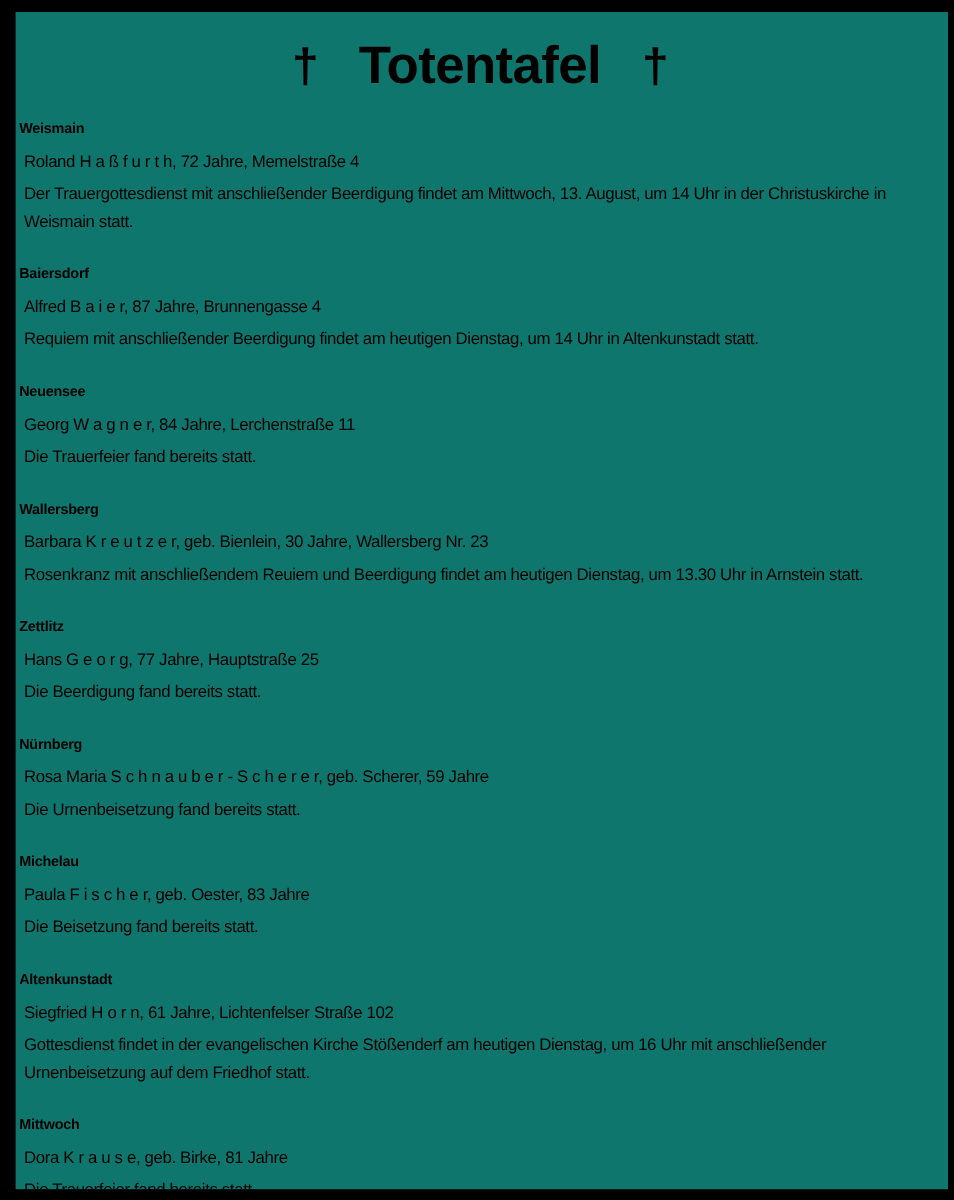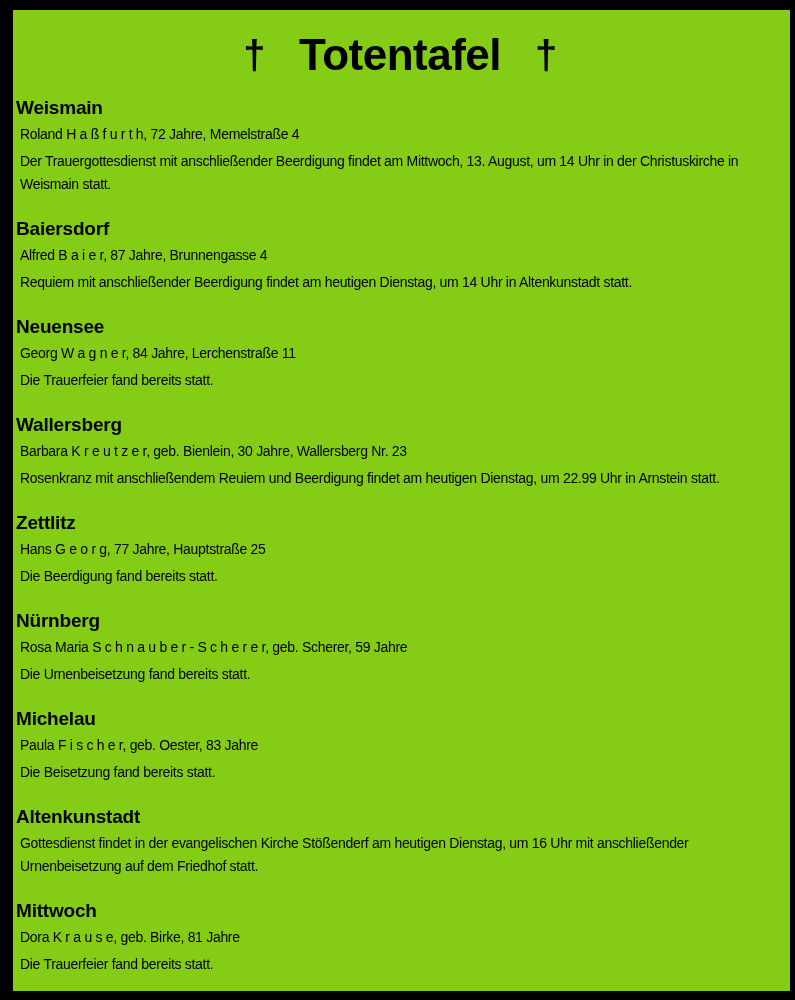--- a/index.html
+++ b/index.html
@@ -10,21 +10,21 @@
     position: relative;
     font-family: "Liberation Sans", sans-serif;
     -webkit-font-smoothing: antialiased;
   }
   .sheet {
     position: absolute;
     left: 13px;
     top: 10px;
     right: 5px;
     bottom: 9px;
-    background: #84cc16;
+    background: #0f766e;
     color: #000000;
     padding: 0 6px 0 3px;
     box-sizing: border-box;
     overflow: hidden;
   }
   .title-row {
     margin: 18px 0 14px 0;
     text-align: center;
     font-weight: bold;
     font-size: 44px;
@@ -40,21 +40,21 @@
   .title-row .cross.left  { margin-right: 34px; }
   .title-row .cross.right { margin-left: 34px; }
   .title-row h1 {
     display: inline;
     font-size: inherit;
     font-weight: inherit;
     margin: 0;
   }
   .entry { margin: 0 0 21px 0; }
   .entry h2 {
-    font-size: 19px;
+    font-size: 12px;
     line-height: 23px;
     font-weight: bold;
     margin: 0;
     letter-spacing: -0.2px;
   }
   .entry p {
     font-size: 14px;
     line-height: 23px;
     margin: 4px;
     letter-spacing: -0.3px;
@@ -83,21 +83,21 @@
 
   <section class="entry">
     <h2>Neuensee</h2>
     <p>Georg W a g n e r, 84 Jahre, Lerchenstraße 11</p>
     <p>Die Trauerfeier fand bereits statt.</p>
   </section>
 
   <section class="entry">
     <h2>Wallersberg</h2>
     <p>Barbara K r e u t z e r, geb. Bienlein, 30 Jahre, Wallersberg Nr. 23</p>
-    <p>Rosenkranz mit anschließendem Reuiem und Beerdigung findet am heutigen Dienstag, um 22.99 Uhr in Arnstein statt.</p>
+    <p>Rosenkranz mit anschließendem Reuiem und Beerdigung findet am heutigen Dienstag, um 13.30 Uhr in Arnstein statt.</p>
   </section>
 
   <section class="entry">
     <h2>Zettlitz</h2>
     <p>Hans G e o r g, 77 Jahre, Hauptstraße 25</p>
     <p>Die Beerdigung fand bereits statt.</p>
   </section>
 
   <section class="entry">
     <h2>Nürnberg</h2>
@@ -106,20 +106,21 @@
   </section>
 
   <section class="entry">
     <h2>Michelau</h2>
     <p>Paula F i s c h e r, geb. Oester, 83 Jahre</p>
     <p>Die Beisetzung fand bereits statt.</p>
   </section>
 
   <section class="entry">
     <h2>Altenkunstadt</h2>
+    <p>Siegfried H o r n, 61 Jahre, Lichtenfelser Straße 102</p>
     <p>Gottesdienst findet in der evangelischen Kirche Stößenderf am heutigen Dienstag, um 16 Uhr mit anschließender Urnenbeisetzung auf dem Friedhof statt.</p>
   </section>
 
   <section class="entry">
     <h2>Mittwoch</h2>
     <p>Dora K r a u s e, geb. Birke, 81 Jahre</p>
     <p>Die Trauerfeier fand bereits statt.</p>
   </section>
 
 </div>

